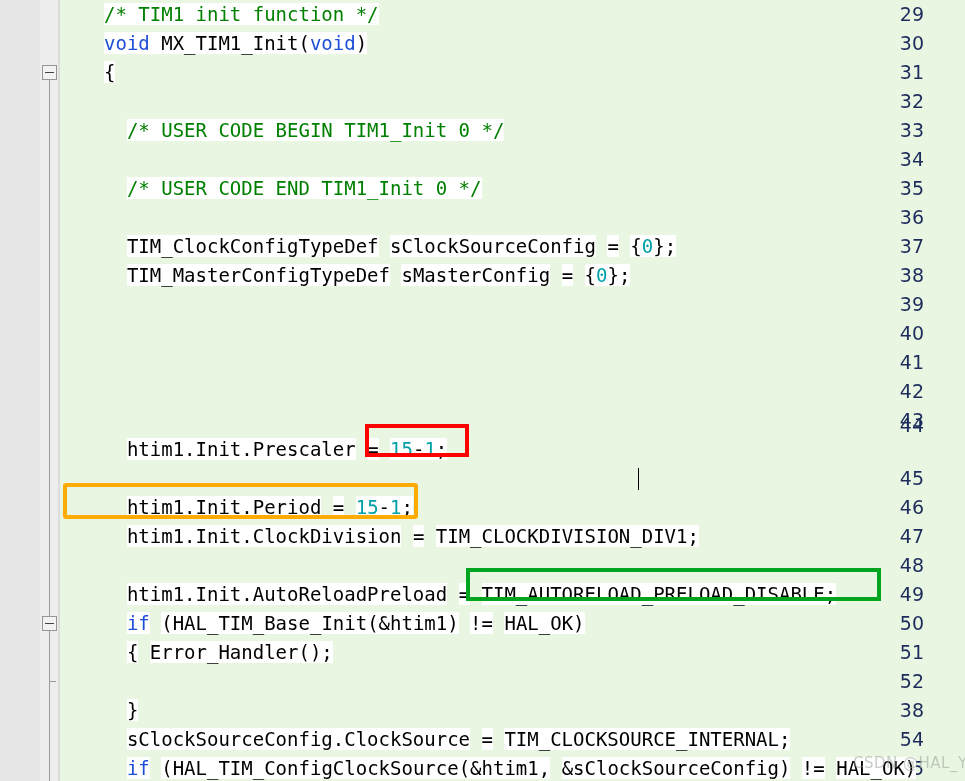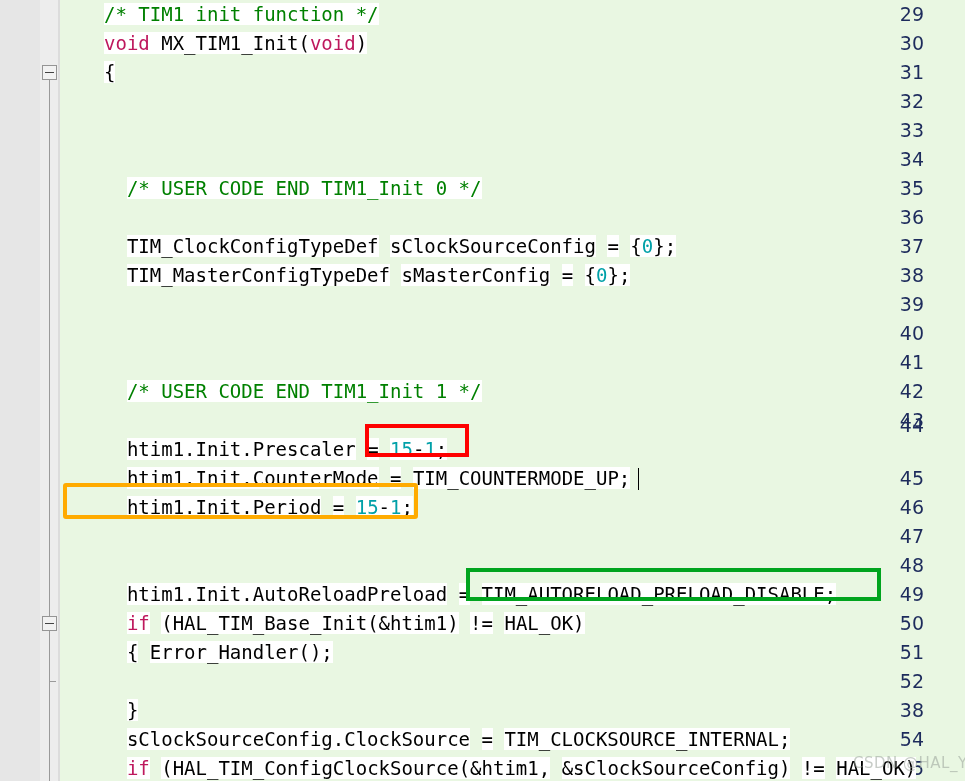--- a/index.html
+++ b/index.html
@@ -102,21 +102,21 @@
     position: absolute;
     left: 0;
     height: 29px;
     line-height: 29px;
     white-space: pre;
     color: #000000;
     margin-left: 44px;
   }
   
   .cmt  { color: #008000; }
-  .kw   { color: #be185d; }
+  .kw   { color: #1d4ed8; }
   .num  { color: #00a0a8; }
   .hl   { background: #ffffff; }
 
   
   .caret {
     position: absolute;
     width: 1px;
     height: 22px;
     background: #000;
   }
@@ -190,47 +190,47 @@
   <div class="code">
 
     <div class="row" style="top:0px"><span class="cmt hl">/* TIM1 init function */</span></div>
 
     <div class="row" style="top:29px"><span class="kw hl">void</span><span class="hl"> MX_TIM1_Init(</span><span class="kw hl">void</span><span class="hl">)</span></div>
 
     <div class="row" style="top:58px"><span class="hl">{</span></div>
 
     <div class="row" style="top:87px"><span></span></div>
 
-    <div class="row" style="top:116px"><span>  </span></div>
+    <div class="row" style="top:116px"><span>  </span><span class="cmt hl">/* USER CODE BEGIN TIM1_Init 0 */</span></div>
 
     <div class="row" style="top:145px"><span></span></div>
 
     <div class="row" style="top:174px"><span>  </span><span class="cmt hl">/* USER CODE END TIM1_Init 0 */</span></div>
 
     <div class="row" style="top:203px"><span></span></div>
 
     <div class="row" style="top:232px"><span>  </span><span class="hl">TIM_ClockConfigTypeDef</span><span> </span><span class="hl">sClockSourceConfig</span><span> </span><span class="hl">=</span><span> </span><span class="hl">{<span class="num">0</span>};</span></div>
 
     <div class="row" style="top:261px"><span>  </span><span class="hl">TIM_MasterConfigTypeDef</span><span> </span><span class="hl">sMasterConfig</span><span> </span><span class="hl">=</span><span> </span><span class="hl">{<span class="num">0</span>};</span></div>
 
     <div class="row" style="top:290px"><span></span></div>
 
     <div class="row" style="top:319px"><span>  </span></div>
 
     <div class="row" style="top:348px"><span></span></div>
 
-    <div class="row" style="top:377px"><span>  </span><span class="cmt hl">/* USER CODE END TIM1_Init 1 */</span></div>
+    <div class="row" style="top:377px"><span>  </span></div>
 
 
     <div class="row" style="top:435px"><span>  </span><span class="hl">htim1.Init.Prescaler</span><span> </span><span class="hl">=</span><span> </span><span class="hl"><span class="num">15</span>-<span class="num">1</span>;</span></div>
 
-    <div class="row" style="top:464px"><span>  </span><span class="hl">htim1.Init.CounterMode</span><span> </span><span class="hl">=</span><span> </span><span class="hl">TIM_COUNTERMODE_UP;</span></div>
 
     <div class="row" style="top:493px"><span>  </span><span class="hl">htim1.Init.Period</span><span> </span><span class="hl">=</span><span> </span><span class="hl"><span class="num">15</span>-<span class="num">1</span>;</span></div>
 
+    <div class="row" style="top:522px"><span>  </span><span class="hl">htim1.Init.ClockDivision</span><span> </span><span class="hl">=</span><span> </span><span class="hl">TIM_CLOCKDIVISION_DIV1;</span></div>
 
 
     <div class="row" style="top:580px"><span>  </span><span class="hl">htim1.Init.AutoReloadPreload</span><span> </span><span class="hl">=</span><span> </span><span class="hl">TIM_AUTORELOAD_PRELOAD_DISABLE;</span></div>
 
     <div class="row" style="top:609px"><span>  </span><span class="kw hl">if</span><span> </span><span class="hl">(HAL_TIM_Base_Init(&amp;htim1)</span><span> </span><span class="hl">!=</span><span> </span><span class="hl">HAL_OK)</span></div>
 
     <div class="row" style="top:638px"><span>  </span><span class="hl">{</span></div>
 
     <div class="row" style="top:638px"><span>    </span><span class="hl">Error_Handler();</span></div>
 

